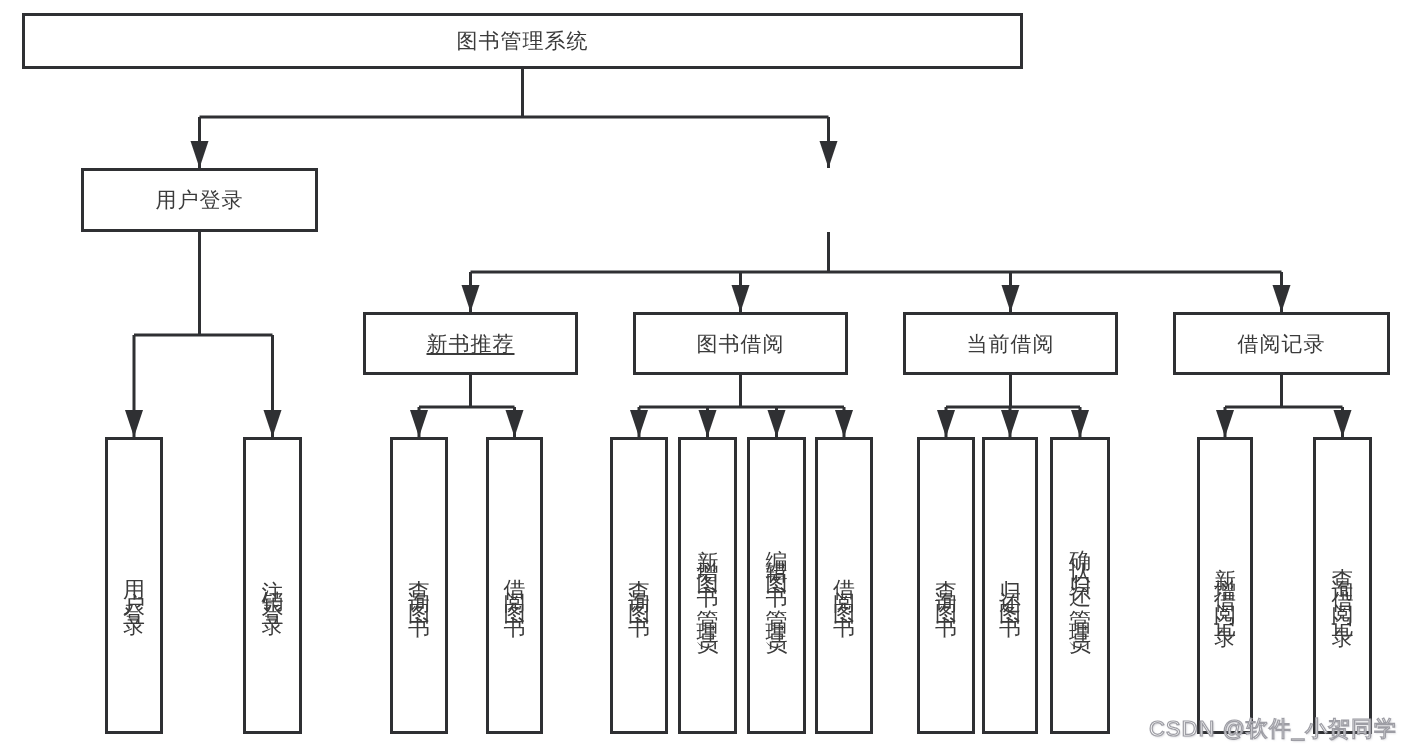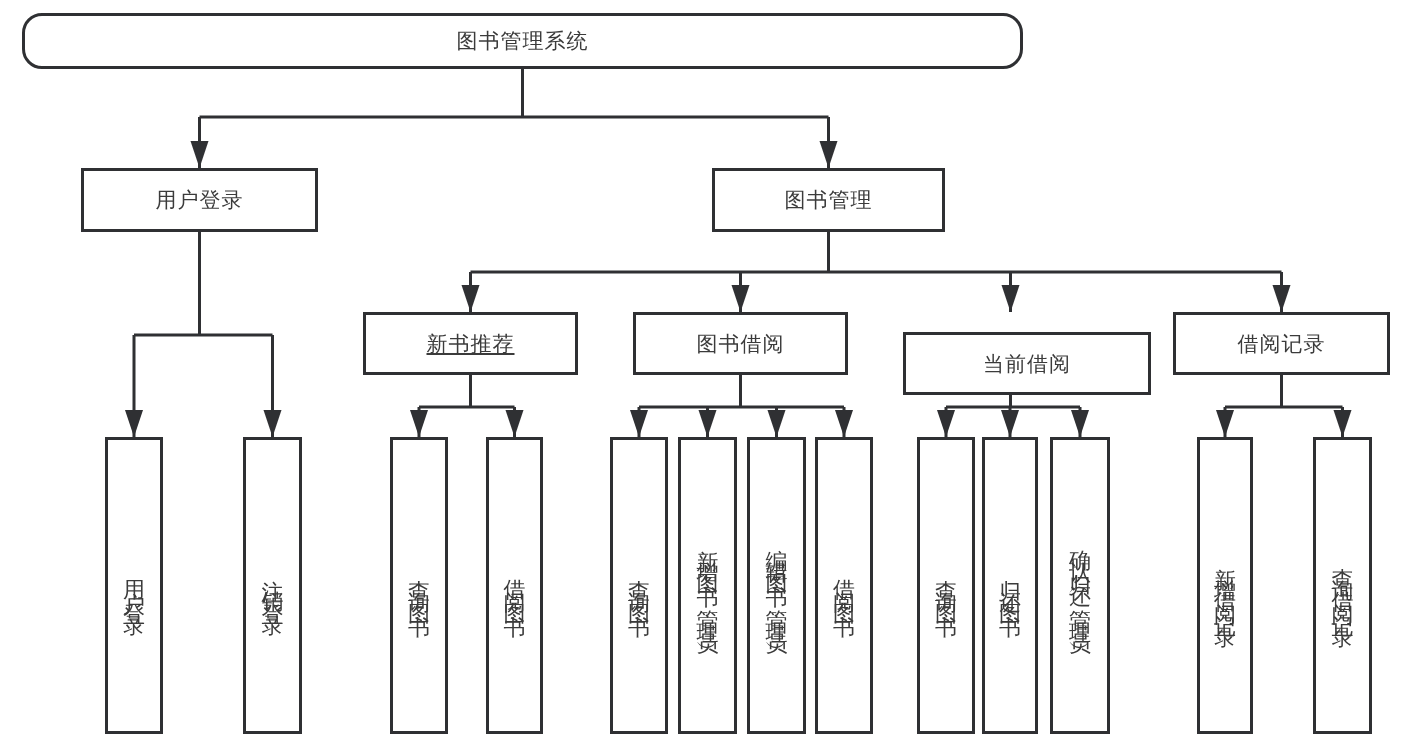--- a/index.html
+++ b/index.html
@@ -37,26 +37,26 @@
     letter-spacing: 1px;
   }
   .vbox span {
     writing-mode: vertical-rl;
     font-size: 22px;
     letter-spacing: 12px;
     line-height: 1;
     white-space: nowrap;
   }
   
-  .n-root  { left: 22px;  top: 13px;  width: 1001px; height: 56px; border-radius: 20px; }
+  .n-root  { left: 22px;  top: 13px;  width: 1001px; height: 56px; }
   .n-l2a   { left: 81px;  top: 168px; width: 237px;  height: 64px; }
   .n-l2b   { left: 712px; top: 168px; width: 233px;  height: 64px; }
   .n-l3a   { left: 363px; top: 312px; width: 215px;  height: 63px; text-decoration: underline; }
   .n-l3b   { left: 633px; top: 312px; width: 215px;  height: 63px; font-family: Liberation Serif, serif; }
-  .n-l3c   { left: 903px; top: 312px; width: 248px;  height: 63px; margin-top: 20px; }
+  .n-l3c   { left: 903px; top: 312px; width: 215px;  height: 63px; }
   .n-l3d   { left: 1173px;top: 312px; width: 217px;  height: 63px; }
   
   .leaf    { top: 437px; height: 297px; }
   .n-v01 { left: 105px;  width: 58px; }
   .n-v02 { left: 243px;  width: 59px; }
   .n-v03 { left: 390px;  width: 58px; }
   .n-v04 { left: 486px;  width: 57px; }
   .n-v05 { left: 610px;  width: 58px; }
   .n-v06 { left: 678px;  width: 59px; }
   .n-v07 { left: 747px;  width: 59px; }
@@ -123,23 +123,20 @@
     </g>
   </svg>
 
   <div class="node hbox n-root">
     <span>图书管理系统</span>
   </div>
 
   <div class="node hbox n-l2a">
     <span>用户登录</span>
   </div>
-  <div class="node hbox n-l2b">
-    <span>图书管理</span>
-  </div>
 
   <div class="node hbox n-l3a">
     <span>新书推荐</span>
   </div>
   <div class="node hbox n-l3b">
     <span>图书借阅</span>
   </div>
   <div class="node hbox n-l3c">
     <span>当前借阅</span>
   </div>
@@ -180,13 +177,14 @@
   <div class="node vbox leaf n-v11">
     <span>确认归还（管理员）</span>
   </div>
   <div class="node vbox leaf n-v12">
     <span>新增借阅记录</span>
   </div>
   <div class="node vbox leaf n-v13">
     <span>查询借阅记录</span>
   </div>
 
+  <div class="watermark">CSDN @软件_小贺同学</div>
 </div>
 
 </body></html>

